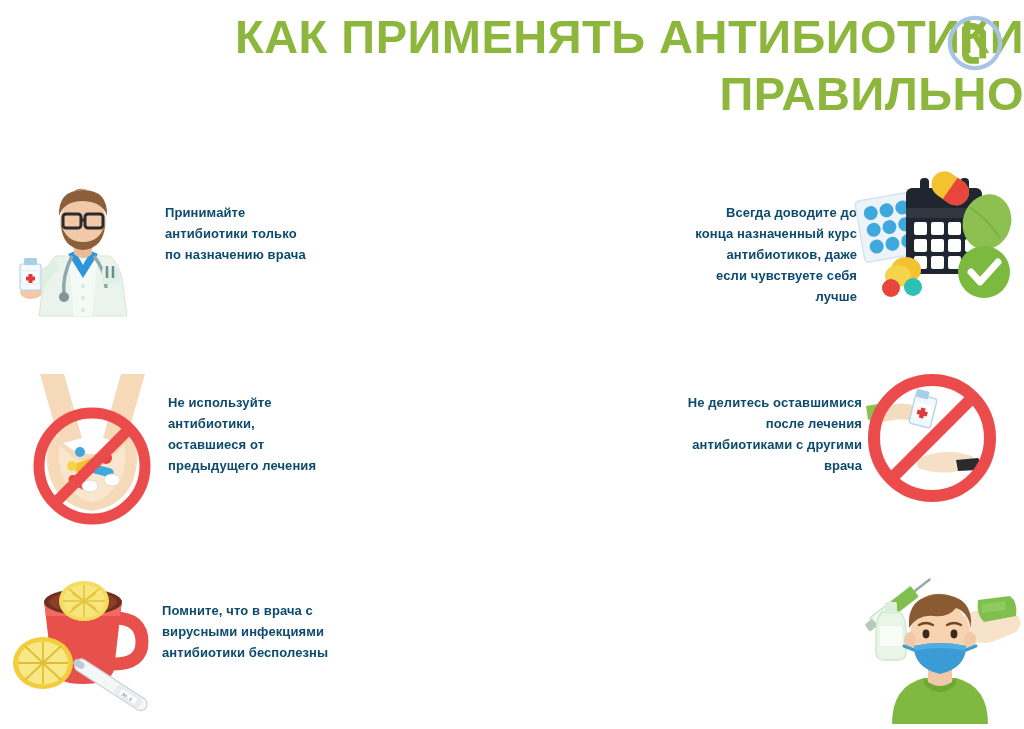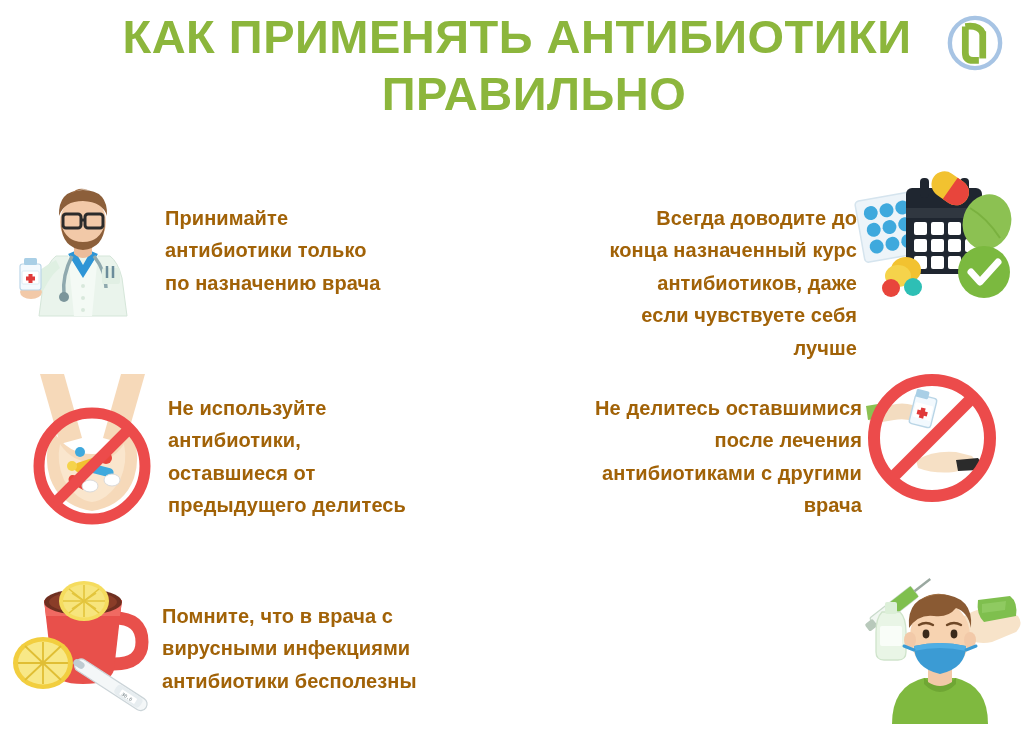--- a/index.html
+++ b/index.html
@@ -16,21 +16,21 @@
     width: 1024px;
     height: 729px;
     background: #ffffff;
   }
 
   
   .header {
     position: absolute;
     left: 0; top: 8px;
     width: 1024px;
-    text-align: center;
+    text-align: right;
   }
   .title-line {
     color: #8CB63C;
     font-weight: 700;
     font-size: 47px;
     letter-spacing: 0.5px;
     line-height: 1.22;
     white-space: nowrap;
     padding-left: 44px;
   }
@@ -50,22 +50,22 @@
   .cell { position: absolute; top: 0; height: 100%; }
   .cell-left  { left: 0px;   width: 512px; }
   .cell-right { left: 512px; width: 512px; text-align: right; }
 
   .art {
     position: absolute;
     top: 0;
   }
   .copy {
     position: absolute;
-    color: #a16207;
-    font-size: 20px;
+    color: #0c4a6e;
+    font-size: 13px;
     font-weight: 700;
     line-height: 1.62;
     letter-spacing: 0.1px;
     white-space: pre-line;
   }
 
   
   .c1 .art  { left: 8px;   top: 8px;  width: 150px; height: 150px; }
   .c1 .copy { left: 165px; top: 42px; width: 300px; }
 
@@ -240,21 +240,21 @@
           <ellipse cx="70" cy="120" rx="8" ry="6" fill="#FFFFFF" stroke="#DADADA" stroke-width="1"></ellipse>
           <circle cx="52" cy="100" r="5" fill="#F5D34B"></circle>
 
           <circle cx="72" cy="100" r="53" fill="none" stroke="#EC4B4B" stroke-width="11"></circle>
           <line x1="35" y1="137" x2="109" y2="63" stroke="#EC4B4B" stroke-width="11" stroke-linecap="butt"></line>
         </svg>
       </div>
       <div class="copy">Не используйте
 антибиотики,
 оставшиеся от
-предыдущего делитесь</div>
+предыдущего лечения</div>
     </div>
 
     <div class="cell cell-right c4">
       <div class="copy">Не делитесь оставшимися
 после лечения
 антибиотиками с другими
 врача</div>
       <div class="art">
         <svg viewBox="0 0 150 140">
 

